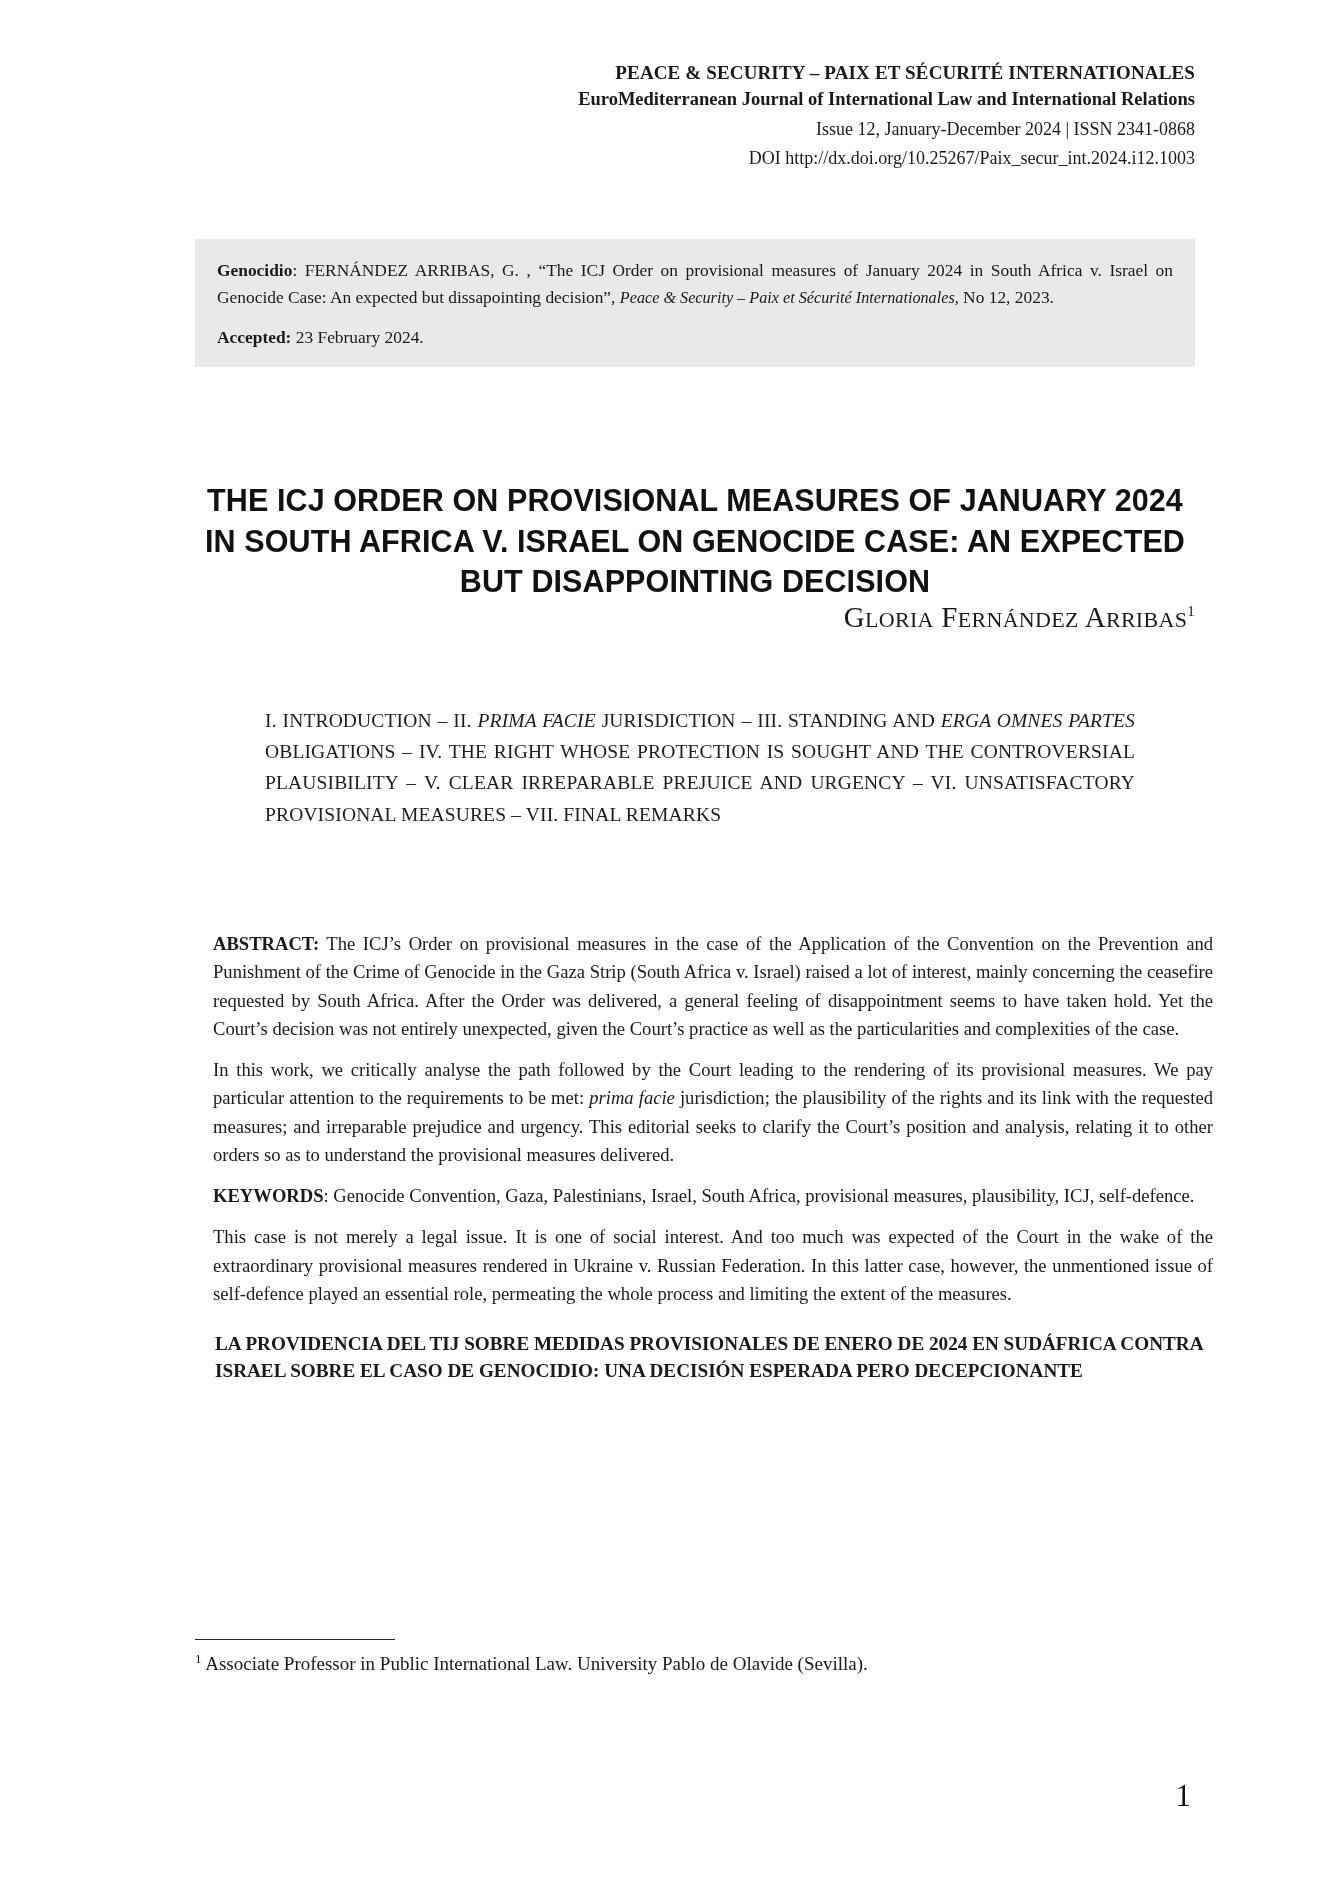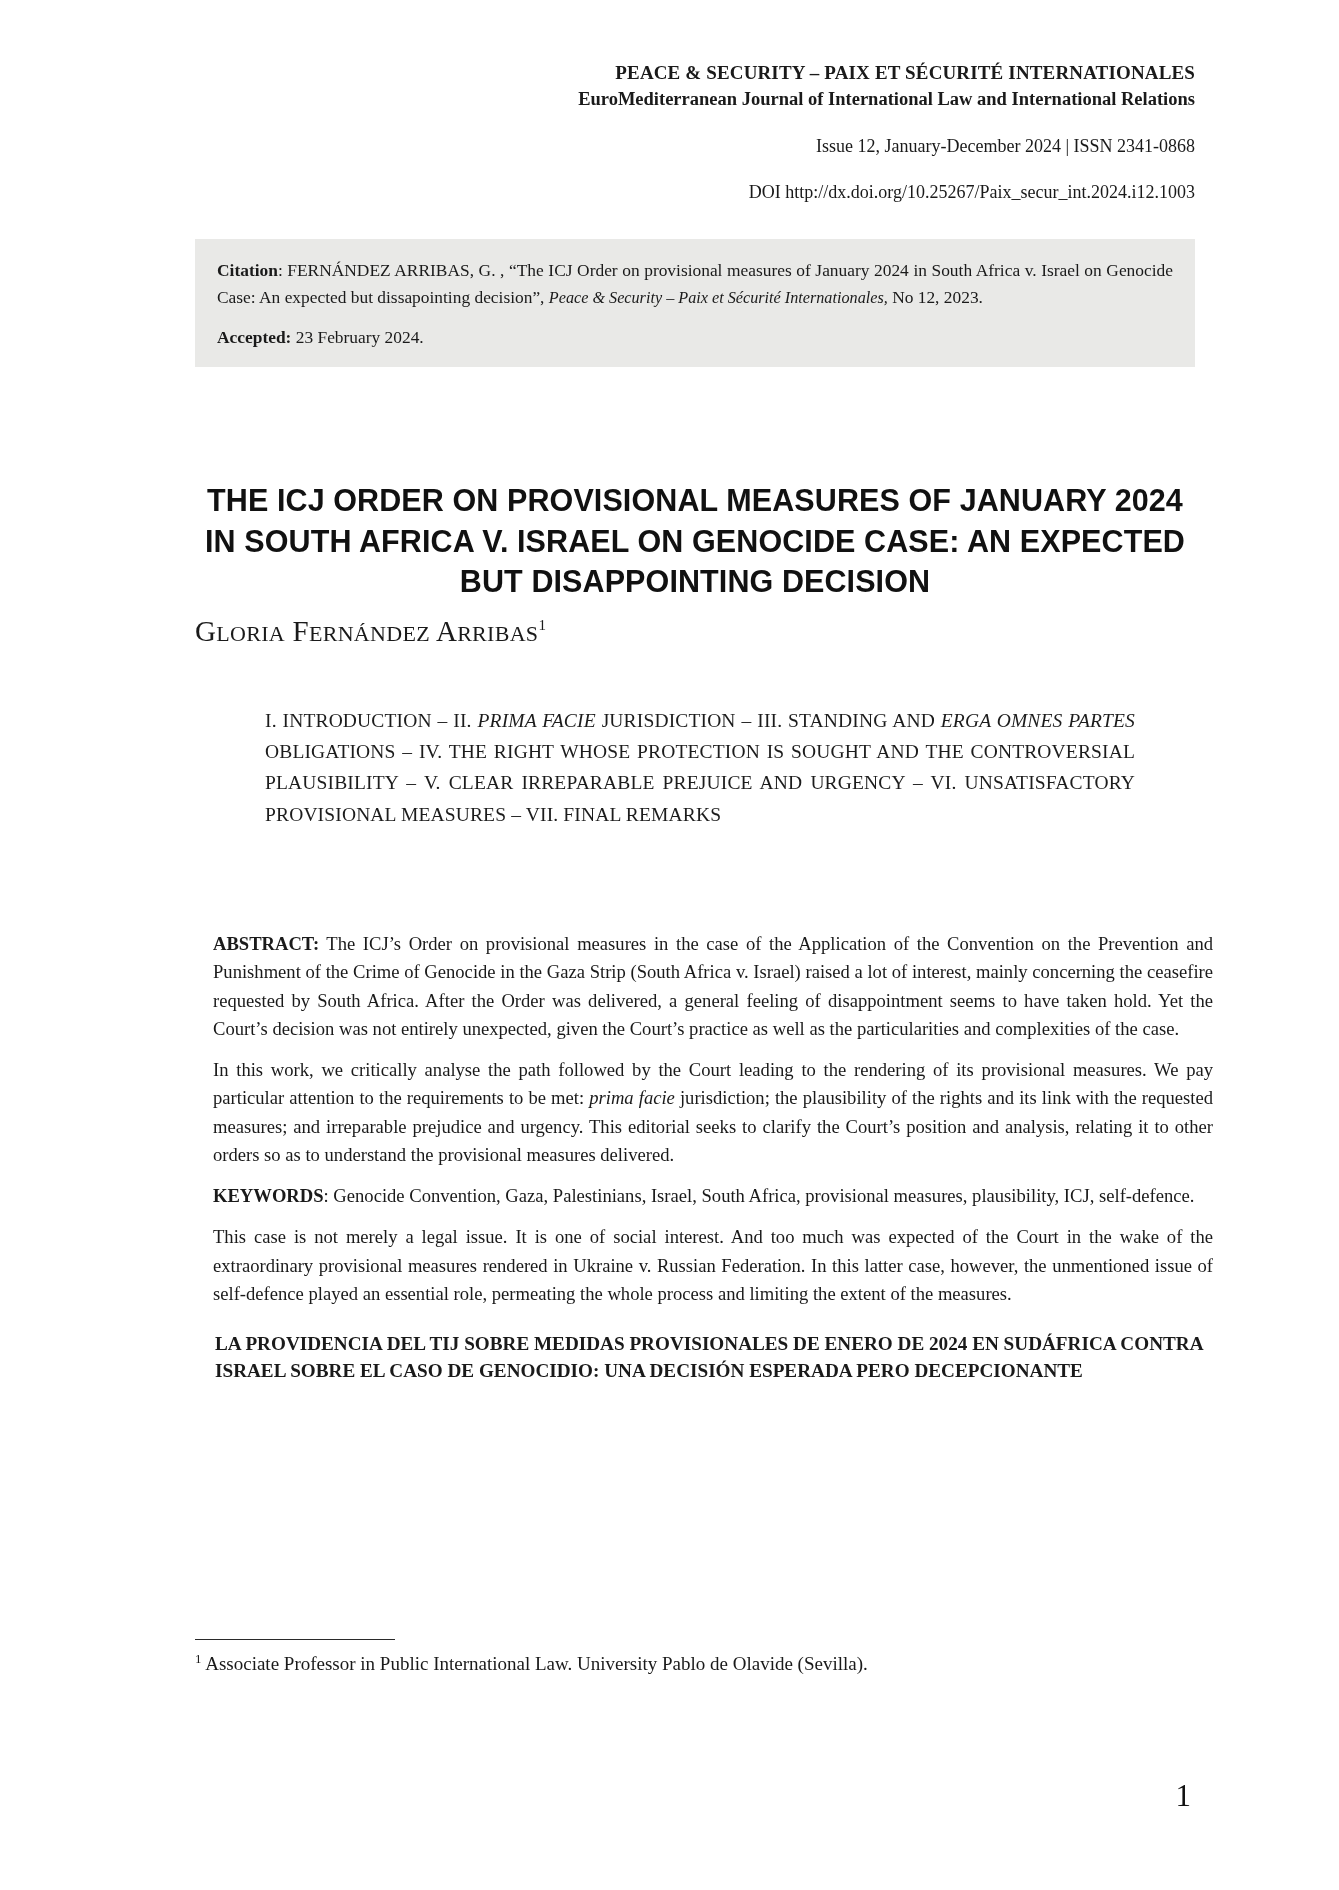--- a/index.html
+++ b/index.html
@@ -29,21 +29,21 @@
   .mast-sub {
     font-weight:bold;
     font-size:18.5px;
     line-height:1.4;
     margin-top:2px;
     white-space:nowrap;
   }
   .mast-line {
     font-size:18px;
     line-height:1.45;
-    margin-top:20px;
+    margin-top:3px;
     white-space:nowrap;
   }
 
   
   .citation-box {
     position:absolute;
     left:195px; top:239px; width:1000px;
     background:#e9e9e7;
     box-sizing:border-box;
     padding:18px 22px 16px 22px;
@@ -73,21 +73,22 @@
     font-family:"Liberation Sans", sans-serif;
     font-size:30.5px;
     line-height:1.32;
     letter-spacing:0.1px;
     color:#111;
   }
 
   
   .author {
     position:absolute;
-    left:195px; top:615px; width:1000px;
+    left:195px; top:601px; width:1000px;
+    text-align:right;
     font-size:29px;
     letter-spacing:0.3px;
     white-space:nowrap;
   }
   .author .sc { font-size:22px; }
   .author sup { font-size:15px; vertical-align:super; }
 
   
   .contents {
     position:absolute;
@@ -159,21 +160,21 @@
 <div class="page">
 
   <div class="masthead">
     <div class="mast-title">PEACE &amp; SECURITY – PAIX ET SÉCURITÉ INTERNATIONALES</div>
     <div class="mast-sub">EuroMediterranean Journal of International Law and International Relations</div>
     <div class="mast-line">Issue 12, January-December 2024 | ISSN 2341-0868</div>
     <div class="mast-line">DOI http://dx.doi.org/10.25267/Paix_secur_int.2024.i12.1003</div>
   </div>
 
   <div class="citation-box">
-    <p class="citation-para"><b>Citation</b><span>: </span><span>FERNÁNDEZ ARRIBAS, G. ,</span> <span>“The ICJ Order on provisional measures of January 2024 in South Africa v. Israel on Genocide Case: An expected but dissapointing decision”,</span> <span class="cit-journal">Peace &amp; Security – Paix et Sécurité Internationales,</span> <span>No 12, 2023.</span></p>
+    <p class="citation-para"><b>Genocidio</b><span>: </span><span>FERNÁNDEZ ARRIBAS, G. ,</span> <span>“The ICJ Order on provisional measures of January 2024 in South Africa v. Israel on Genocide Case: An expected but dissapointing decision”,</span> <span class="cit-journal">Peace &amp; Security – Paix et Sécurité Internationales,</span> <span>No 12, 2023.</span></p>
     <div class="citation-meta">
       <div><b>Accepted:</b><span> 23 February 2024.</span></div>
     </div>
   </div>
 
   <h1 class="doc-title">THE ICJ ORDER ON PROVISIONAL MEASURES OF JANUARY 2024 IN SOUTH AFRICA V. ISRAEL ON GENOCIDE CASE: AN EXPECTED BUT DISAPPOINTING DECISION</h1>
 
   <div class="author"><span>G</span><span class="sc">LORIA</span> <span>F</span><span class="sc">ERNÁNDEZ</span> <span>A</span><span class="sc">RRIBAS</span><sup>1</sup></div>
 
   <div class="contents"><span>I. INTRODUCTION – II. </span><i>PRIMA FACIE</i><span> JURISDICTION – III. STANDING AND </span><i>ERGA OMNES PARTES</i><span> OBLIGATIONS – IV. THE RIGHT WHOSE PROTECTION IS SOUGHT AND THE CONTROVERSIAL PLAUSIBILITY – V. CLEAR IRREPARABLE PREJUICE AND URGENCY – VI. UNSATISFACTORY PROVISIONAL MEASURES – VII. FINAL REMARKS</span></div>

